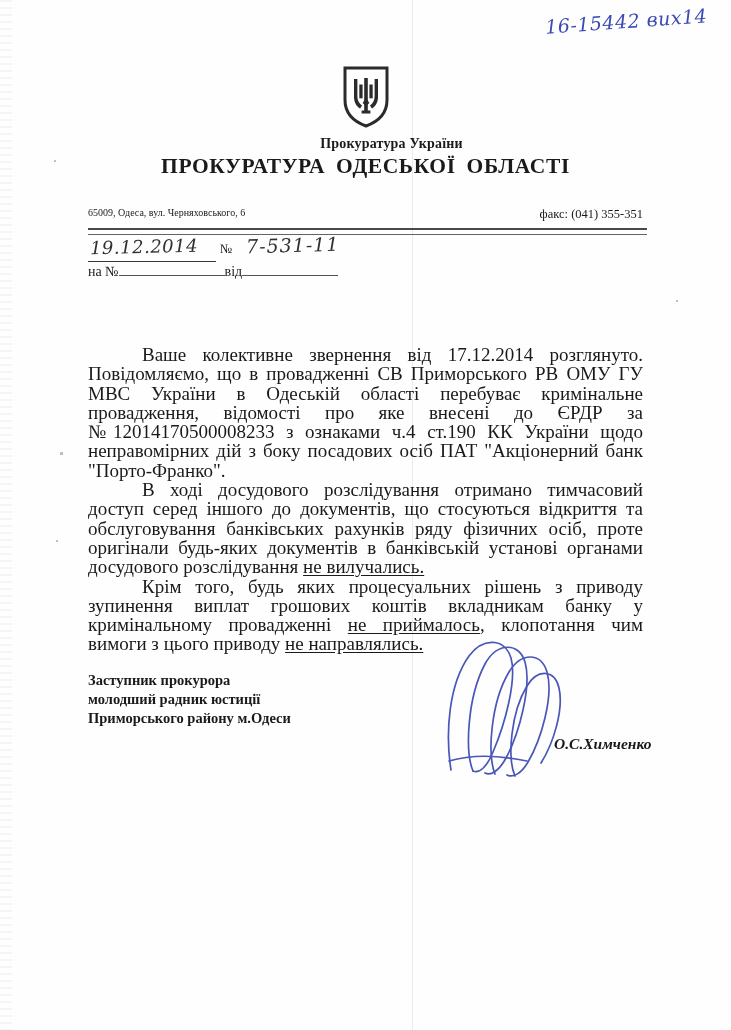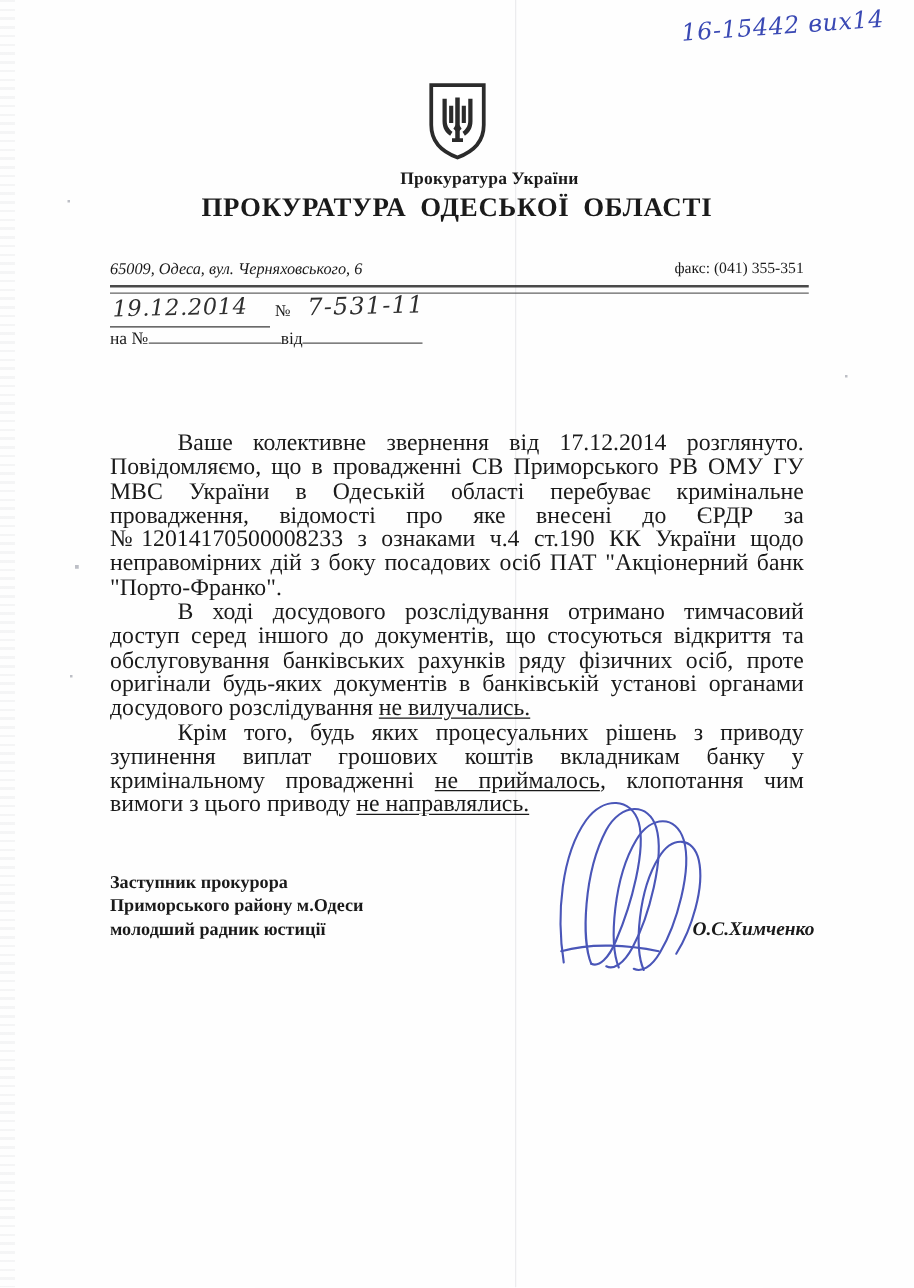--- a/index.html
+++ b/index.html
@@ -102,22 +102,21 @@
     word-spacing: 4px;
   }
   .org-line2 .small-caps {
     font-size: 16px;
   }
 
   .addr {
     position: absolute;
     left: 88px;
     top: 207px;
-    font-size: 13px;
-    font-style: italic;
+    font-size: 10px;
   }
   .fax {
     position: absolute;
     right: 88px;
     top: 207px;
     font-size: 12.5px;
   }
 
   .rule-double {
     position: absolute;
@@ -203,21 +202,21 @@
     margin: 0 0 0 0;
     text-indent: 54px;
   }
   .body p + p { margin-top: 0px; }
   .u { text-decoration: underline; text-underline-offset: 2px; }
 
   
   .sig-title {
     position: absolute;
     left: 88px;
-    top: 697px;
+    top: 671px;
     font-weight: bold;
     font-size: 14.5px;
     line-height: 19px;
   }
   .sig-name {
     position: absolute;
     left: 554px;
     top: 735px;
     font-weight: bold;
     font-size: 15.5px;
@@ -287,22 +286,22 @@
     <p>
       <span>В ході досудового розслідування отримано тимчасовий доступ серед іншого до документів, що стосуються відкриття та обслуговування банківських рахунків ряду фізичних осіб, проте оригінали будь-яких документів в банківській установі органами досудового розслідування </span><span class="u">не вилучались.</span>
     </p>
     <p>
       <span>Крім того, будь яких процесуальних рішень з приводу зупинення виплат грошових коштів вкладникам банку у кримінальному провадженні </span><span class="u">не приймалось</span><span>, клопотання чим вимоги з цього приводу </span><span class="u">не направлялись.</span>
     </p>
   </div>
 
   <div class="sig-title">
     <div>Заступник прокурора</div>
+    <div>молодший радник юстиції</div>
     <div>Приморського району м.Одеси</div>
-    <div>молодший радник юстиції</div>
   </div>
 
   <div class="signature">
     <svg viewBox="0 0 180 150" width="180" height="150" aria-hidden="true">
       <g fill="none" stroke="#4a56b8" stroke-width="1.7" stroke-linecap="round">
         <path d="M8 142 C2 104 6 56 26 28 C40 9 62 10 68 30 C74 52 62 96 50 124 C44 139 36 146 30 143"></path>
         <path d="M30 143 C22 124 24 70 42 36 C54 14 76 14 82 34 C89 58 76 106 63 130 C56 143 48 148 42 145"></path>
         <path d="M52 146 C44 126 48 74 66 44 C78 24 98 24 104 44 C111 68 98 112 85 134 C78 146 70 150 64 147"></path>
         <path d="M72 148 C64 130 68 84 84 58 C95 40 112 42 116 60 C121 82 110 116 98 135"></path>
         <path d="M6 133 C30 126 60 128 84 133"></path>

